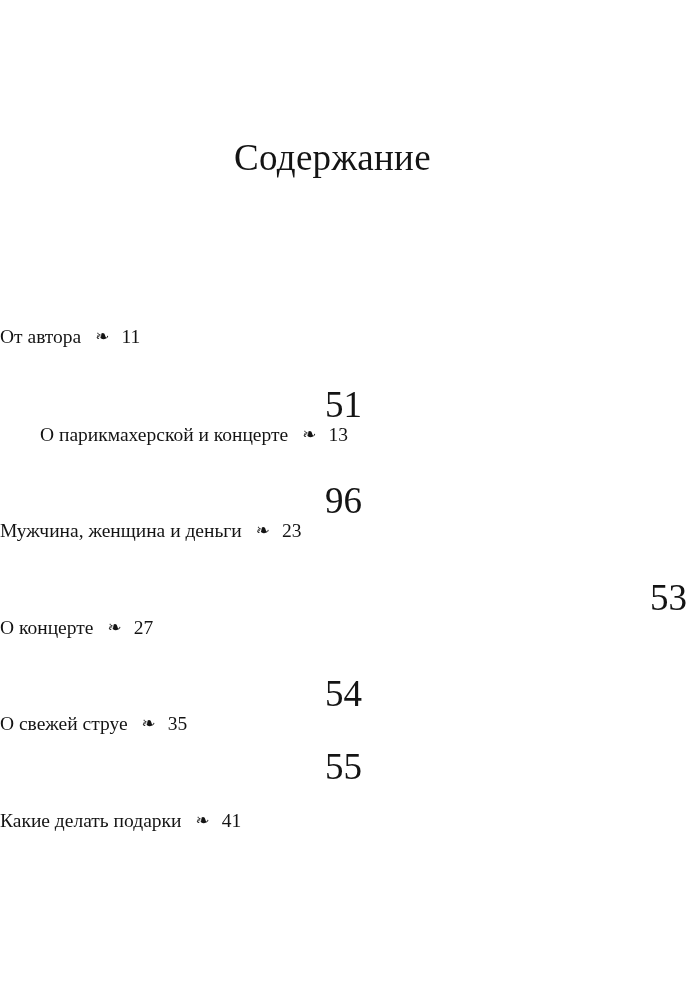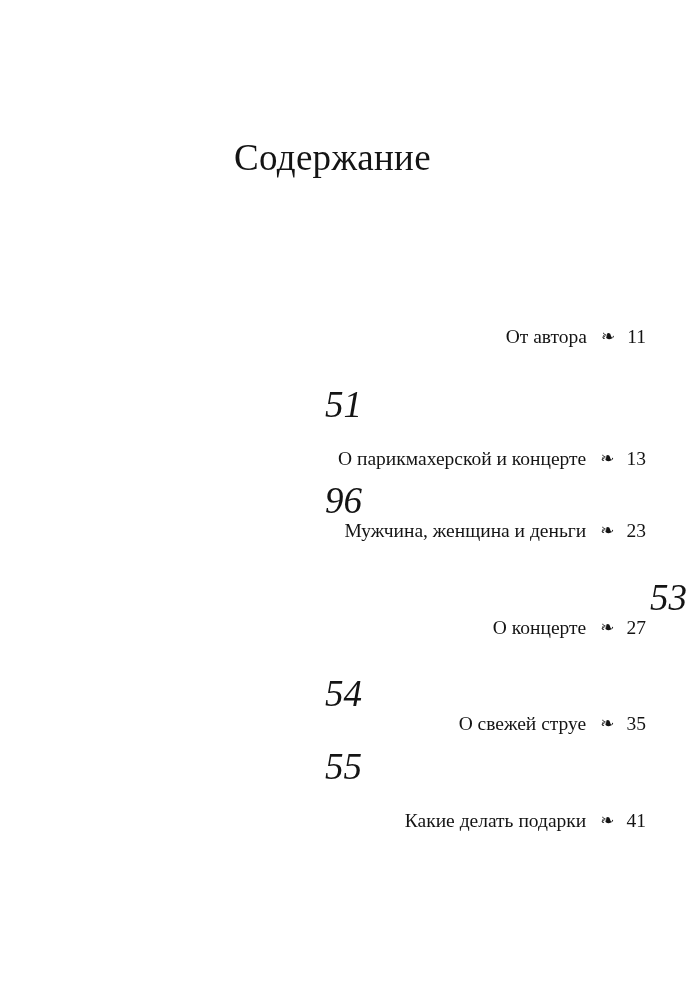--- a/index.html
+++ b/index.html
@@ -11,43 +11,43 @@
       position: relative;
       overflow: hidden;
     }
     .title {
       position: absolute; left: 0; width: 665px; top: 134px;
       text-align: center; font-size: 37px; line-height: 48px;
       letter-spacing: 0.3px;
     }
     .entry {
       position: absolute; left: 0; width: 646px;
-      text-align: right; font-size: 19.5px; line-height: 26px;
+      text-align: left; font-size: 19.5px; line-height: 26px;
       white-space: nowrap;
     }
     .entry .orn {
       display: inline-block; margin: 0 12px 0 14px;
       font-size: 17px; position: relative; top: -1px;
     }
     .chapnum {
       position: absolute; left: 0; width: 687px;
-      text-align: center; font-size: 37px; line-height: 40px; font-style: italic;
+      text-align: center; font-size: 37px; line-height: 40px;
     }
   </style>
 </head>
 <body>
 
 <div class="title">Содержание</div>
 
 <div class="entry" style="top:324px;">
   <span>От автора</span><span class="orn">❧</span><span>11</span>
 </div>
 
 <div class="chapnum" style="top:385px;">51</div>
-<div class="entry" style="top:446px;">
+<div class="entry" style="top:422px;padding-left:40px;">
   <span>О парикмахерской и концерте</span><span class="orn">❧</span><span>13</span>
 </div>
 
 <div class="chapnum" style="top:481px;">96</div>
 <div class="entry" style="top:518px;">
   <span>Мужчина, женщина и деньги</span><span class="orn">❧</span><span>23</span>
 </div>
 
 <div class="chapnum" style="top:578px;text-align:right;">53</div>
 <div class="entry" style="top:615px;">

